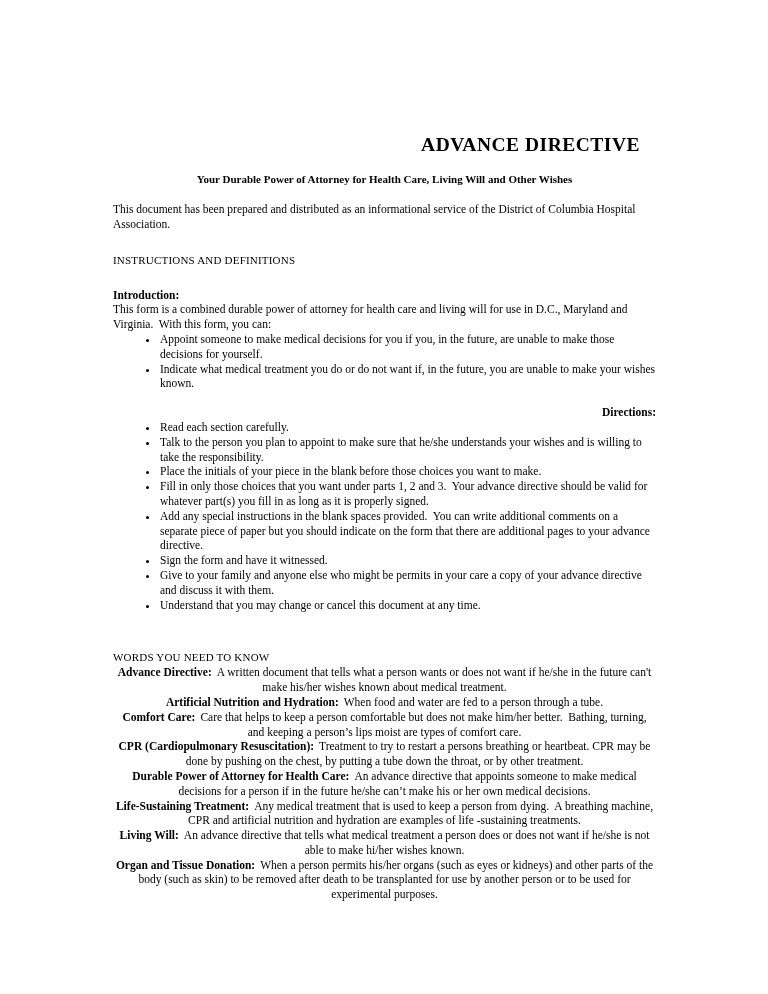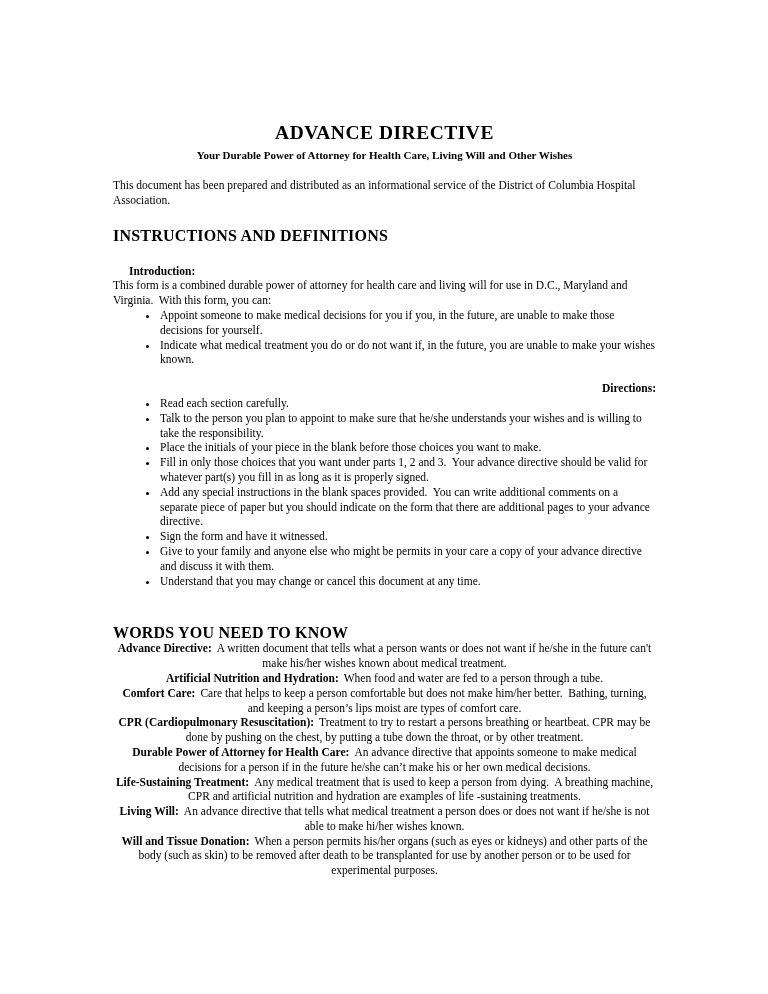--- a/index.html
+++ b/index.html
@@ -14,47 +14,47 @@
     box-sizing: border-box;
     padding: 118px 112px 0 113px;
     background: #ffffff;
     color: #000000;
     font-family: "Liberation Serif", "DejaVu Serif", serif;
     font-size: 11.5px;
     line-height: 14.8px;
     overflow: hidden;
   }
   .doc-title {
-    margin: 4px;
+    margin: 16px;
     font-size: 19.5px;
     line-height: 22px;
     font-weight: bold;
-    text-align: center;
+    text-align: right;
     letter-spacing: 0.5px;
   }
   .doc-subtitle {
     margin: 2px 0 0 0;
     font-size: 11px;
     line-height: 14px;
     font-weight: bold;
     text-align: center;
   }
   .preamble {
     margin: 16px 0 0 0;
     white-space: pre-wrap;
   }
   .section-heading {
     margin: 20px 0 0 0;
-    font-size: 16px;
+    font-size: 11px;
     line-height: 16px;
-    font-weight: bold;
+    font-weight: normal;
     letter-spacing: 0.2px;
   }
   .block-label {
-    margin: 20px 0 0 16px;
+    margin: 20px 0 0 0;
     font-weight: bold;
   }
   .block-label.directions {
     margin-top: 14px;
     text-align: right;
   }
   .body-para {
     margin: 0;
     white-space: pre-wrap;
   }
@@ -115,16 +115,16 @@
   <h3 class="section-heading words">WORDS YOU NEED TO KNOW</h3>
 
   <div>
     <p class="definition"><span class="term">Advance Directive:</span><span>A written document that tells what a person wants or does not want if he/she in the future can't make his/her wishes known about medical treatment.</span></p>
     <p class="definition"><span class="term">Artificial Nutrition and Hydration:</span><span>When food and water are fed to a person through a tube.</span></p>
     <p class="definition"><span class="term">Comfort Care:</span><span>Care that helps to keep a person comfortable but does not make him/her better.  Bathing, turning, and keeping a person’s lips moist are types of comfort care.</span></p>
     <p class="definition"><span class="term">CPR (Cardiopulmonary Resuscitation):</span><span>Treatment to try to restart a persons breathing or heartbeat. CPR may be done by pushing on the chest, by putting a tube down the throat, or by other treatment.</span></p>
     <p class="definition"><span class="term">Durable Power of Attorney for Health Care:</span><span>An advance directive that appoints someone to make medical decisions for a person if in the future he/she can’t make his or her own medical decisions.</span></p>
     <p class="definition"><span class="term">Life-Sustaining Treatment:</span><span>Any medical treatment that is used to keep a person from dying.  A breathing machine, CPR and artificial nutrition and hydration are examples of life -sustaining treatments.</span></p>
     <p class="definition"><span class="term">Living Will:</span><span>An advance directive that tells what medical treatment a person does or does not want if he/she is not able to make hi/her wishes known.</span></p>
-    <p class="definition"><span class="term">Will and Tissue Donation:</span><span>When a person permits his/her organs (such as eyes or kidneys) and other parts of the body (such as skin) to be removed after death to be transplanted for use by another person or to be used for experimental purposes.</span></p>
+    <p class="definition"><span class="term">Organ and Tissue Donation:</span><span>When a person permits his/her organs (such as eyes or kidneys) and other parts of the body (such as skin) to be removed after death to be transplanted for use by another person or to be used for experimental purposes.</span></p>
   </div>
 
 </div>
 
 </body></html>

